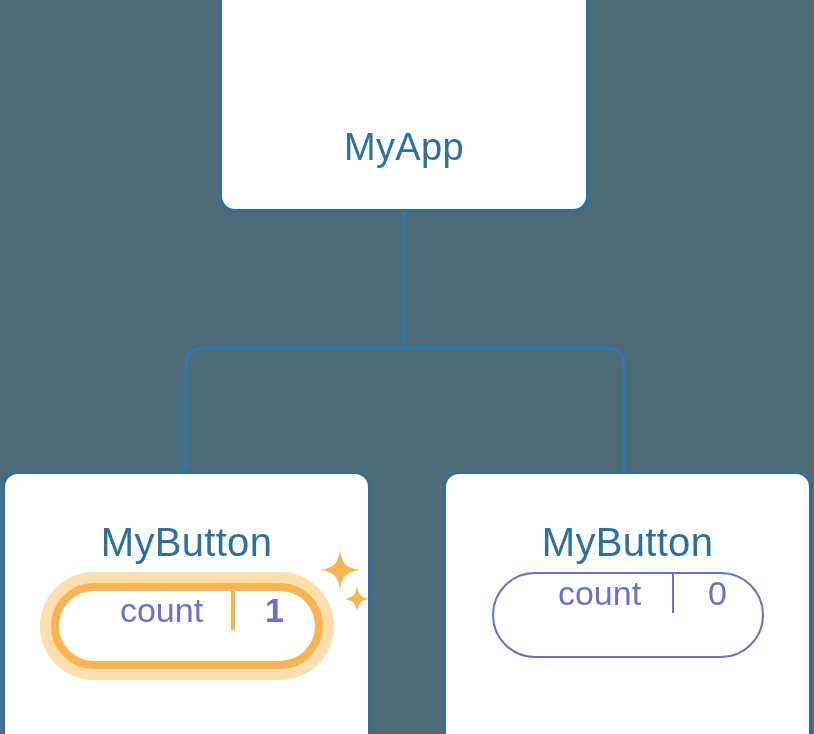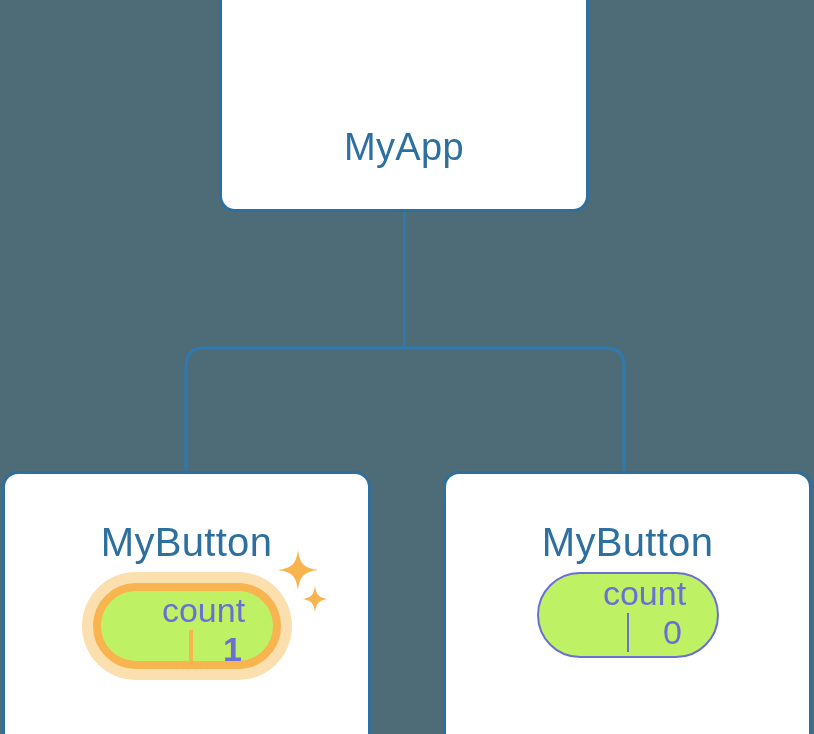--- a/index.html
+++ b/index.html
@@ -87,27 +87,26 @@
   }
   .pill-outer {
     position: relative;
     display: inline-block;
   }
 
   
   .pill {
     position: relative;
     display: flex;
-    align-items: flex-end;
+    align-items: flex-start;
     height: 86px;
     border: 2px solid #6a6fd4;
     border-radius: 999px;
-    background: #bef264;
+    background: #ffffff;
     box-sizing: border-box;
-    flex-direction: column;
   }
   .pill .cell {
     display: flex;
     align-items: center;
     justify-content: center;
     font-size: 34px;
     color: #6a6fd4;
     white-space: nowrap;
     box-sizing: border-box;
   }

